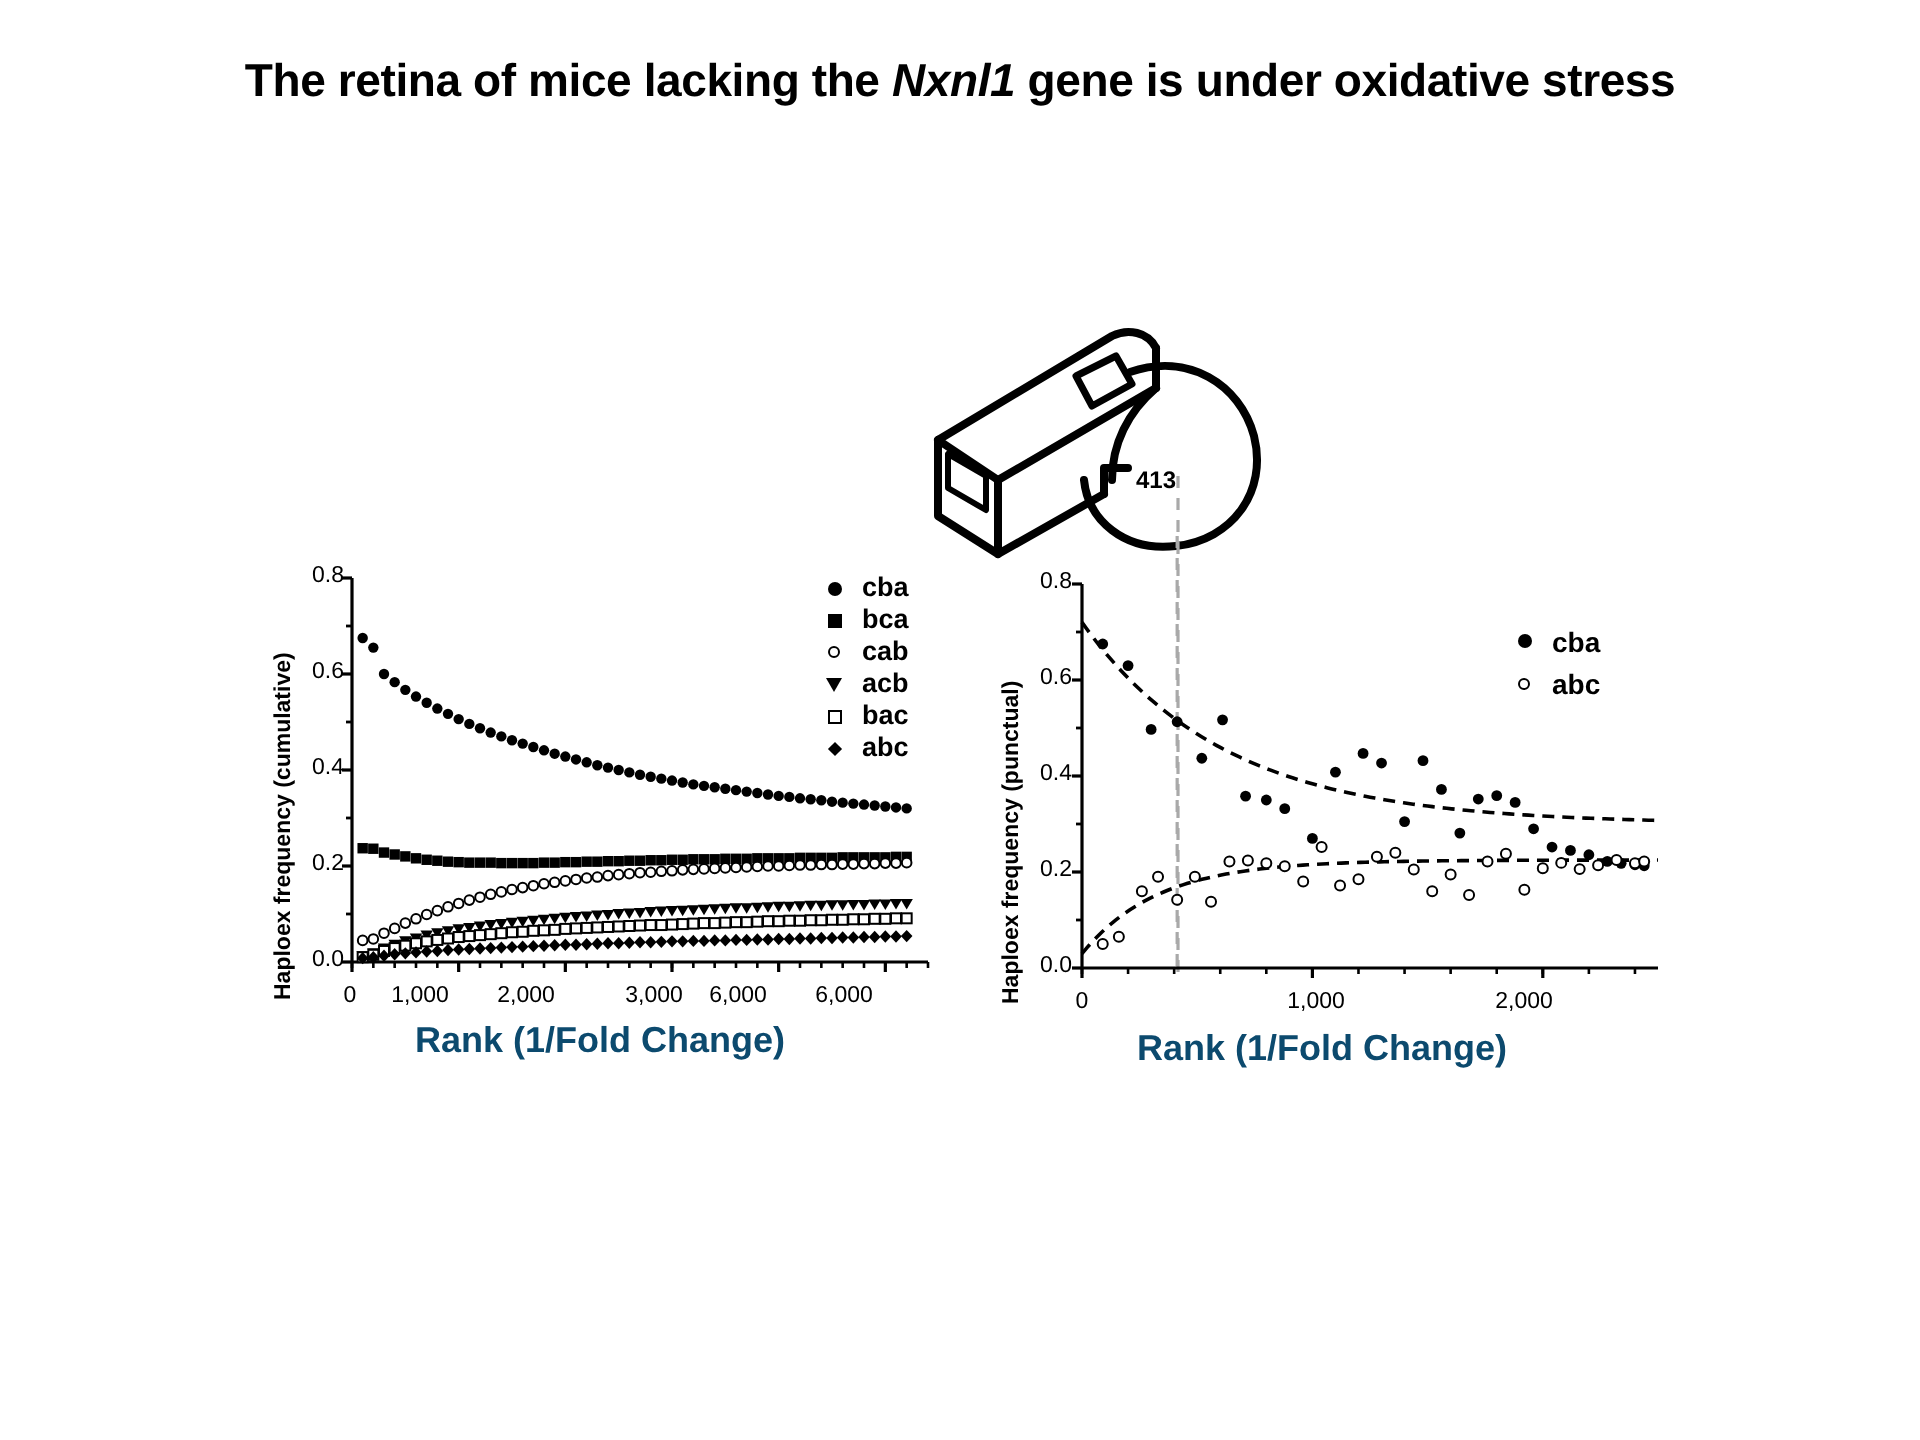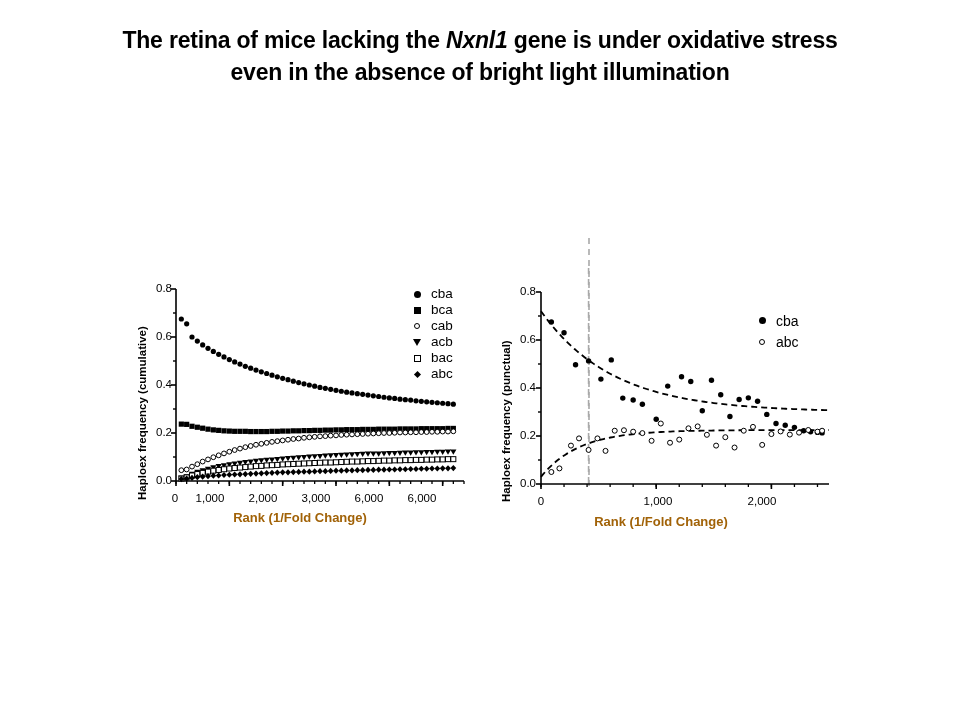--- a/index.html
+++ b/index.html
@@ -31,22 +31,22 @@
     transform:rotate(-90deg);
     font-weight:bold;
     font-size:11.5px;
     color:#000;
     white-space:nowrap;
     font-family:"Liberation Sans", sans-serif;
   }
   .xlab{
     position:absolute;
     font-weight:bold;
-    font-size:13px;
-    color:#a16207;
+    font-size:18px;
+    color:#0c4a6e;
     white-space:nowrap;
     text-align:center;
     font-family:"Liberation Sans", sans-serif;
   }
   .ytick{
     position:absolute;
     font-size:11.5px;color:#000;
     text-align:right;white-space:nowrap;
     font-family:Liberation Sans, sans-serif;
   }
@@ -59,21 +59,21 @@
   .legend{position:absolute;}
   .legend-row{
     display:flex;align-items:center;height:16px;
     font-size:13.5px;color:#000;
     font-family:"Liberation Sans", sans-serif;
   }
   .legend-mark{
     width:16px;height:16px;display:flex;align-items:center;
     justify-content:center;margin-right:6px;flex:0 0 16px;
   }
-  .legend-label{line-height:16px;}
+  .legend-label{line-height:16px;font-weight:bold;}
 
   
   .m-fcircle{width:7px;height:7px;border-radius:50%;background:#000;}
   .m-fsquare{width:7px;height:7px;background:#000;}
   .m-ocircle{width:6px;height:6px;border-radius:50%;border:1.2px solid #000;background:#fff;box-sizing:border-box;}
   .m-osquare{width:7px;height:7px;border:1.2px solid #000;background:#fff;box-sizing:border-box;}
   .m-ftri{width:0;height:0;border-left:4.5px solid transparent;border-right:4.5px solid transparent;border-top:7px solid #000;}
   .m-fdia{width:5px;height:5px;background:#000;transform:rotate(45deg);}
 
   
@@ -84,23 +84,49 @@
   }
   svg{display:block;}
 </style>
 </head>
 <body>
 
 <div id="page">
 
   <div class="title">
     <span>The retina of mice lacking the </span><span class="gene">Nxnl1</span><span> gene is under oxidative stress</span><br>
-    <span>even in the absence of bright light illumination</span>
   </div>
 
+  <div class="fig" style="left:452px;top:148px;width:190px;height:135px;">
+    <svg width="190" height="135" viewBox="0 0 190 135">
+      <g fill="none" stroke="#000" stroke-width="4" stroke-linejoin="round" stroke-linecap="round">
+
+        <path d="M113 38 C 142 28 168 44 175 70 C 182 98 164 122 136 125 C 110 128 92 112 90 92"></path>
+
+        <path d="M17 72 L 104 20 C 112 16 122 18 126 26"></path>
+
+        <path d="M17 72 L 17 110 L 47 129 L 47 92 Z"></path>
+
+        <path d="M22 79 L 22 96 L 41 107 L 41 90 Z" stroke-width="3"></path>
+
+        <path d="M47 129 L 100 99"></path>
+
+        <path d="M100 99 L 100 86 L 112 86"></path>
+
+        <path d="M47 92 L 126 46"></path>
+
+        <path d="M126 46 L 126 26"></path>
+
+        <path d="M126 46 C 112 58 104 74 104 92"></path>
+
+        <path d="M86 40 L 106 30 L 114 44 L 94 55 Z" stroke-width="3.5"></path>
+      </g>
+    </svg>
+    <div class="whistle-num" style="left:116px;top:85px;">413</div>
+  </div>
 
   <div class="fig" style="left:586px;top:238px;width:6px;height:248px;">
     <svg width="6" height="248">
       <line x1="3" y1="0" x2="3" y2="248" stroke="#a9a9a9" stroke-width="1.6" stroke-dasharray="6,5"></line>
     </svg>
   </div>
 
   <div class="fig" style="left:130px;top:260px;width:350px;height:270px;">
 
     <div class="ylab" style="left:6px;top:240px;">Haploex frequency (cumulative)</div>
@@ -467,21 +493,21 @@
         <polygon points="302,205.42000000000002 304.9,208.52 302,211.62 299.1,208.52" fill="#000"></polygon>
         <polygon points="307.33333333333337,205.42000000000002 310.23333333333335,208.52 307.33333333333337,211.62 304.4333333333334,208.52" fill="#000"></polygon>
         <polygon points="312.6666666666667,205.18 315.56666666666666,208.28 312.6666666666667,211.38 309.7666666666667,208.28" fill="#000"></polygon>
         <polygon points="318,205.18 320.9,208.28 318,211.38 315.1,208.28" fill="#000"></polygon>
         <polygon points="323.3333333333333,204.94 326.2333333333333,208.04 323.3333333333333,211.14 320.43333333333334,208.04" fill="#000"></polygon>
       </svg>
 
     <div class="xtick" style="left:30px;top:232px;width:30px;">0</div>
     <div class="xtick" style="left:57px;top:232px;width:46px;">1,000</div>
     <div class="xtick" style="left:110px;top:232px;width:46px;">2,000</div>
-    <div class="xtick" style="left:163px;top:232px;width:46px;">3,000</div>
+    <div class="xtick" style="left:174px;top:232px;width:46px;">3,000</div>
     <div class="xtick" style="left:216px;top:232px;width:46px;">6,000</div>
     <div class="xtick" style="left:269px;top:232px;width:46px;">6,000</div>
 
     <div class="xlab" style="left:45px;top:250px;width:250px;">Rank (1/Fold Change)</div>
 
     <div class="legend" style="left:279px;top:26px;">
       <div class="legend-row">
         <span class="legend-mark">
             <span class="m-fcircle"></span>
           </span>

